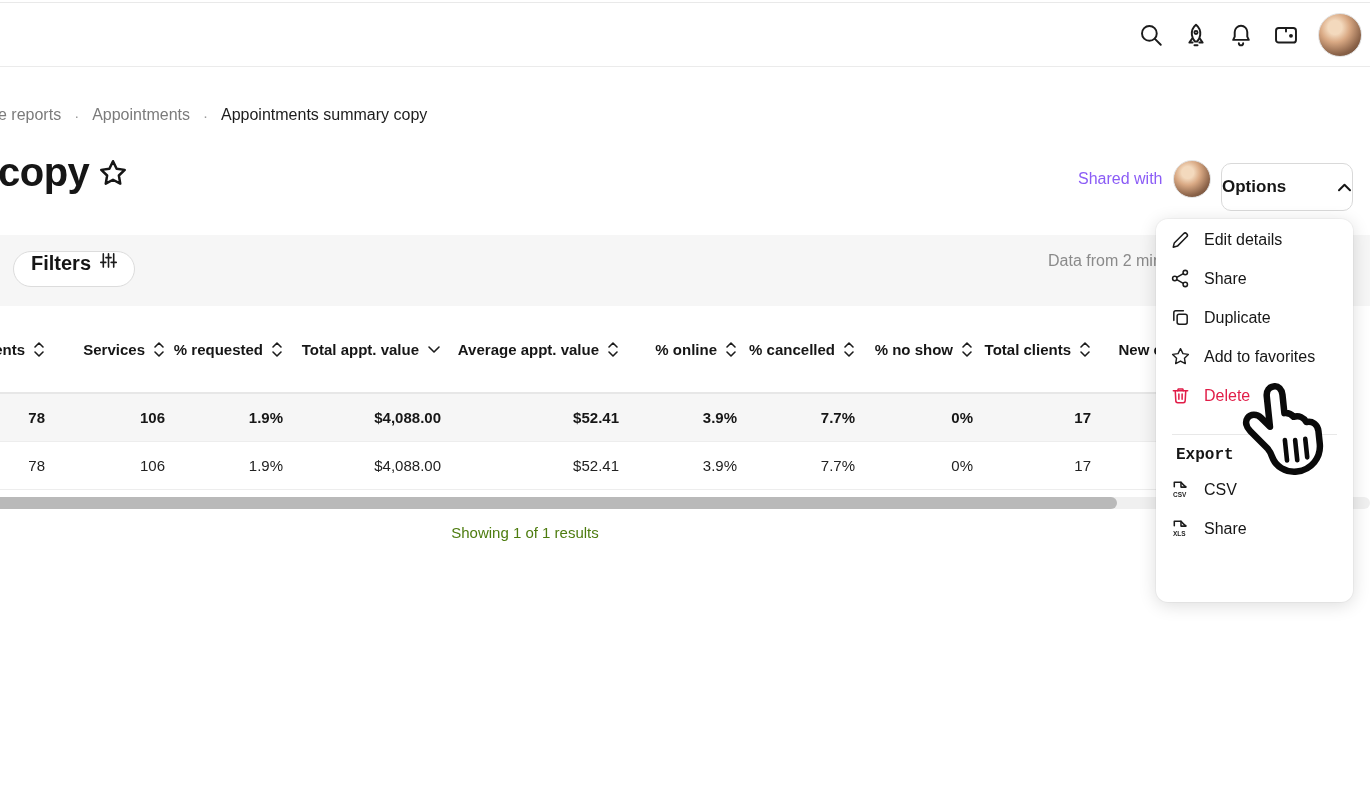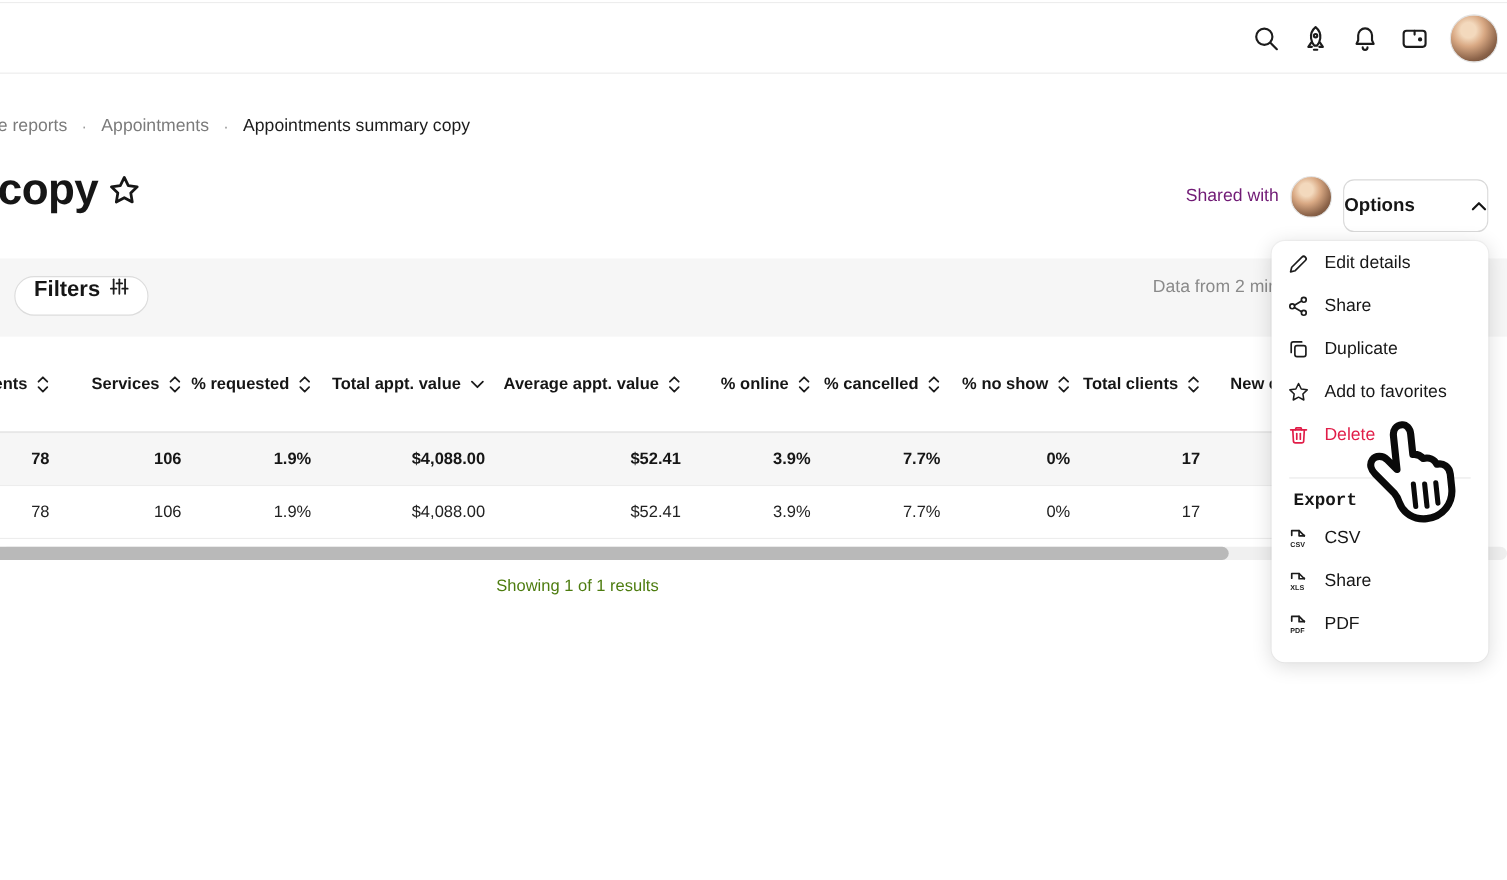--- a/index.html
+++ b/index.html
@@ -21,21 +21,21 @@
   
   #breadcrumb { left:-10px; top:106px; display:flex; align-items:center; gap:13px; font-size:16px; }
   .crumb { color:#7b7b7b; cursor:pointer; }
   .crumb.current { color:#1c1c1c; cursor:default; }
   .crumb-sep { color:#9a9a9a; font-size:15px; }
 
   
   #page-title { left:-2px; top:150px; font-size:40px; font-weight:700; letter-spacing:-.5px; display:flex; align-items:center; gap:9px; }
   #title-star svg { stroke:#161616; fill:none; stroke-width:2; stroke-linejoin:round; display:block; }
   #shared-row { left:1078px; top:160px; display:flex; align-items:center; gap:10px; }
-  #shared-label { color:#701a75; font-size:16px; }
+  #shared-label { color:#8b5cf6; font-size:16px; }
   #shared-row .avatar { width:38px; height:38px; }
   #options-btn { left:1221px; top:163px; width:132px; height:48px; background:#fff; border:1px solid #d9d9d9;
     border-radius:10px; display:flex; align-items:center; justify-content:space-between; gap:11px;
     font-size:17px; font-weight:700; cursor:pointer; }
   #options-btn svg { stroke:#161616; fill:none; stroke-width:2; stroke-linecap:round; stroke-linejoin:round; display:block; }
 
   
   #toolbar { left:0; top:235px; width:1370px; height:71px; background:#f6f6f6; }
   #filters-btn { left:13px; top:251px; height:36px; padding:0 17px; background:#fff; border:1px solid #dcdcdc;
     border-radius:18px; display:flex; align-items:flex-start; gap:9px; font-size:20px; font-weight:600; cursor:pointer; }
@@ -350,30 +350,20 @@
   <div class="menu-item">
     <span>
       <svg width="21" height="21" viewBox="0 0 22 22">
           <path d="M4.5 8V3.5h7l5 5V8"></path>
           <path d="M11.5 3.5v5h5"></path>
           <text x="3.2" y="19" font-size="6.8" font-weight="bold" stroke="none" fill="#1c1c1c" class="file-badge">XLS</text>
         </svg>
     </span>
     <span>Share</span>
   </div>
-  <div class="menu-item">
-    <span>
-      <svg width="21" height="21" viewBox="0 0 22 22">
-          <path d="M4.5 8V3.5h7l5 5V8"></path>
-          <path d="M11.5 3.5v5h5"></path>
-          <text x="3.2" y="19" font-size="6.8" font-weight="bold" stroke="none" fill="#1c1c1c" class="file-badge">PDF</text>
-        </svg>
-    </span>
-    <span>PDF</span>
-  </div>
 </div>
 
 <div id="hand-cursor" class="abs">
   <svg width="86" height="102" viewBox="0 0 90 110">
     <path d="M41 6 c-6 0 -9.5 4 -9.5 10 v33 l-8.5 -10.5 c-4 -5 -11 -5.5 -14.5 -1.5 c-3.5 4 -2.5 9.5 1.5 14.5 l16.5 20.5 c2 3 3 5.5 3.8 9 c2.8 11.5 12.7 19 25.2 19 c15.5 0 27.5 -12 27.5 -27.5 v-13.5 c0 -7 -5.5 -12 -12 -11 c-2 -5 -7 -8 -13 -7 c-2 -3 -5.5 -5 -9.5 -5 v-20 c0 -6 -3.5 -10 -7.5 -10 z" fill="#ffffff" stroke="#0a0a0a" stroke-width="7" stroke-linejoin="round"></path>
     <line x1="46" y1="65" x2="46" y2="87" stroke="#0a0a0a" stroke-width="5" stroke-linecap="round"></line>
     <line x1="57" y1="66" x2="57" y2="88" stroke="#0a0a0a" stroke-width="5" stroke-linecap="round"></line>
     <line x1="68" y1="66" x2="68" y2="86" stroke="#0a0a0a" stroke-width="5" stroke-linecap="round"></line>
   </svg>
 </div>

